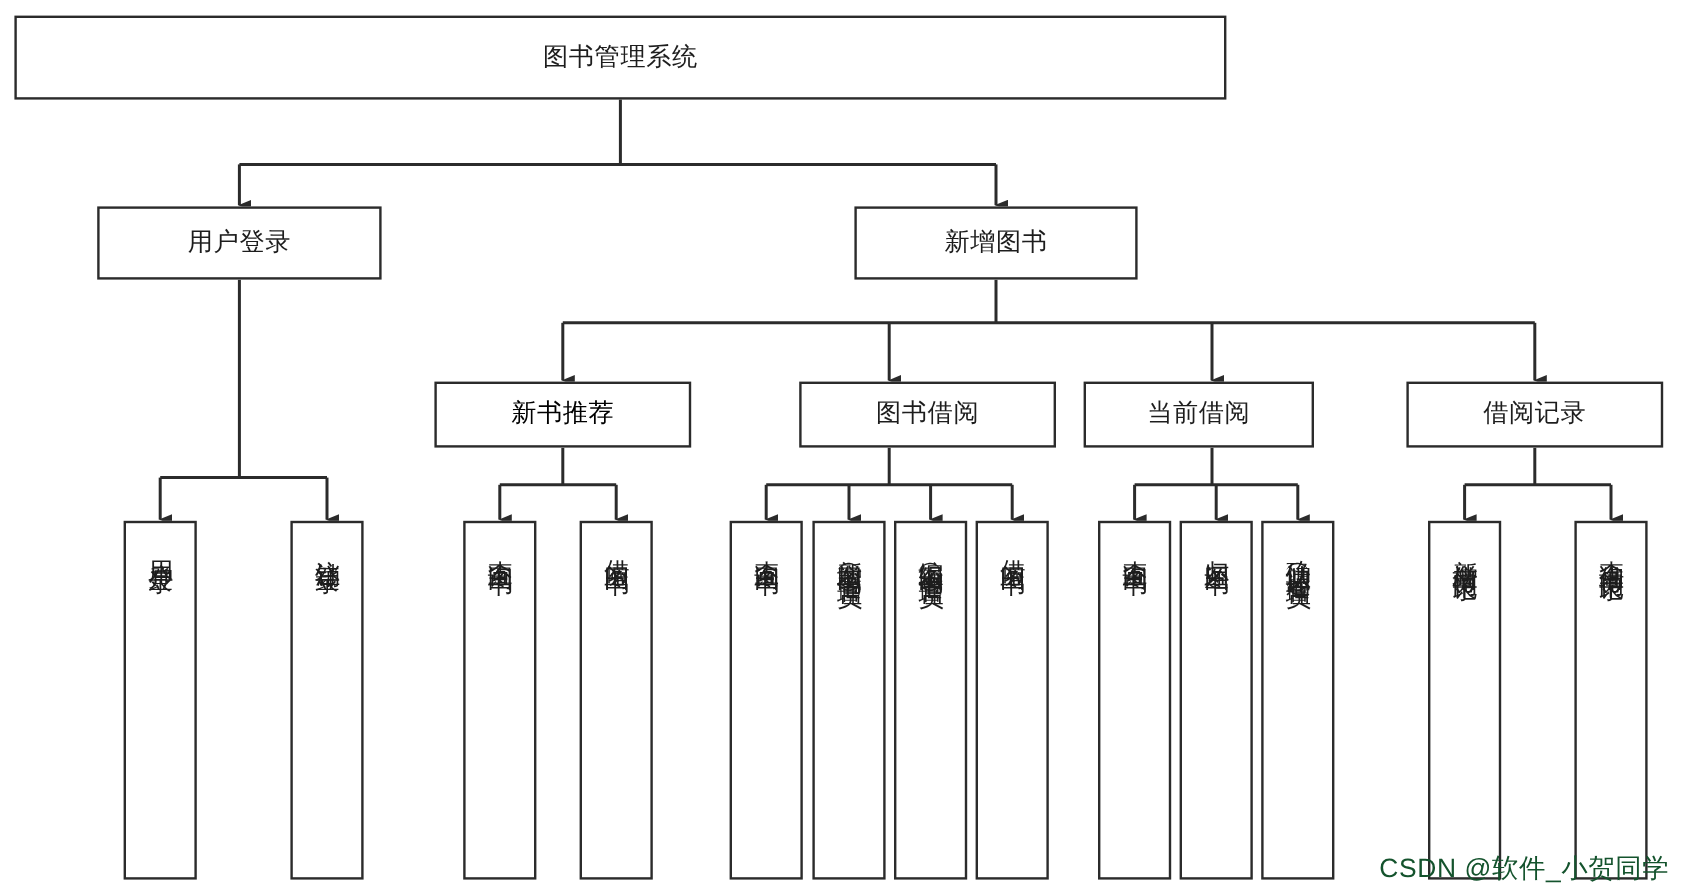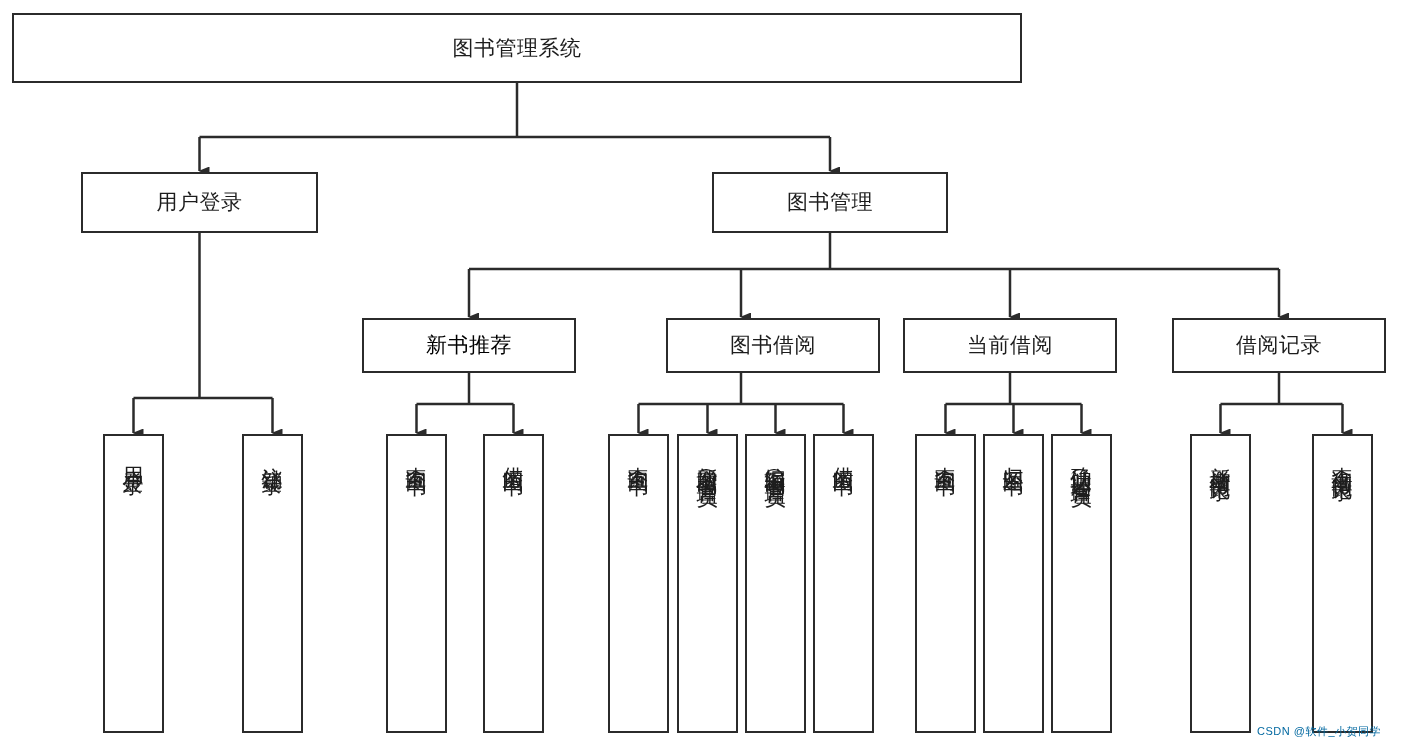--- a/index.html
+++ b/index.html
@@ -54,24 +54,24 @@
   #connector-layer {
     position: absolute;
     left: 0;
     top: 0;
     width: 1405px;
     height: 747px;
     pointer-events: none;
   }
   #watermark {
     position: absolute;
-    right: 24px;
+    right: 14px;
     bottom: 8px;
-    font-size: 11px;
-    color: #0369a1;
+    font-size: 22px;
+    color: #14532d;
     white-space: nowrap;
     letter-spacing: 0.5px;
   }
 </style>
 </head>
 <body>
 
 <div id="diagram-root">
   <svg id="connector-layer" viewBox="0 0 1405 747">
     <defs>
@@ -116,29 +116,29 @@
       </g>
   </svg>
   <div id="node-layer">
       <div class="node-box" style="left: 12px; top: 13px; width: 1010px; height: 70px; border-color: rgb(43, 43, 43); background: rgb(255, 255, 255);">
         <span class="node-label" style="color: rgb(29, 29, 29);">图书管理系统</span>
       </div>
       <div class="node-box" style="left: 81px; top: 172px; width: 237px; height: 61px; border-color: rgb(43, 43, 43); background: rgb(255, 255, 255);">
         <span class="node-label" style="color: rgb(29, 29, 29);">用户登录</span>
       </div>
       <div class="node-box" style="left: 712px; top: 172px; width: 236px; height: 61px; border-color: rgb(43, 43, 43); background: rgb(255, 255, 255);">
-        <span class="node-label" style="color: rgb(29, 29, 29);">图书管理</span>
+        <span class="node-label" style="color: rgb(29, 29, 29);">新增图书</span>
       </div>
       <div class="node-box" style="left: 362px; top: 318px; width: 214px; height: 55px; border-color: rgb(43, 43, 43); background: rgb(255, 255, 255);">
         <span class="node-label" style="color: #000000;">新书推荐</span>
       </div>
       <div class="node-box" style="left: 634px; top: 318px; width: 214px; height: 55px; border-color: rgb(43, 43, 43); background: rgb(255, 255, 255); margin-left: 32px;">
         <span class="node-label" style="color: rgb(29, 29, 29);">图书借阅</span>
       </div>
-      <div class="node-box" style="left: 903px; top: 318px; width: 214px; height: 55px; border-color: rgb(43, 43, 43); background: rgb(255, 255, 255);">
+      <div class="node-box" style="left: 903px; top: 318px; width: 192px; height: 55px; border-color: rgb(43, 43, 43); background: rgb(255, 255, 255);">
         <span class="node-label" style="color: rgb(29, 29, 29);">当前借阅</span>
       </div>
       <div class="node-box" style="left: 1172px; top: 318px; width: 214px; height: 55px; border-color: rgb(43, 43, 43); background: rgb(255, 255, 255);">
         <span class="node-label" style="color: rgb(29, 29, 29);">借阅记录</span>
       </div>
       <div class="node-box vertical" style="left: 103px; top: 434px; width: 61px; height: 299px; border-color: rgb(43, 43, 43); background: rgb(255, 255, 255);">
         <span class="node-label" style="color: rgb(29, 29, 29);">用户登录</span>
       </div>
       <div class="node-box vertical" style="left: 242px; top: 434px; width: 61px; height: 299px; border-color: rgb(43, 43, 43); background: rgb(255, 255, 255);">
         <span class="node-label" style="color: rgb(29, 29, 29);">注销登录</span>

